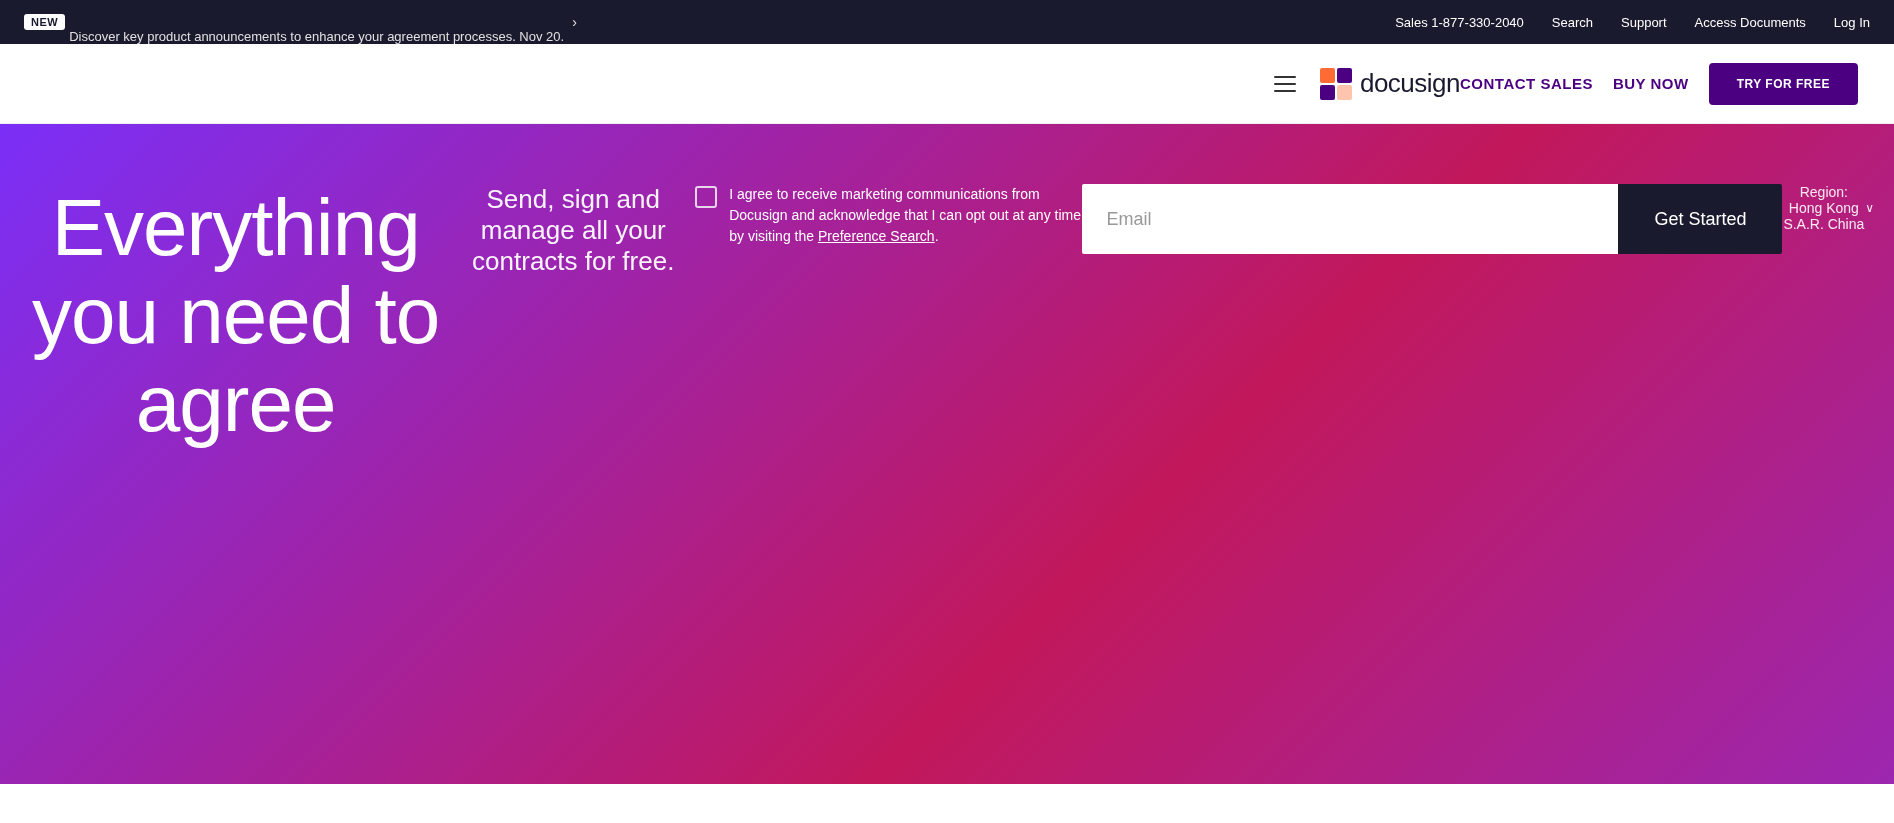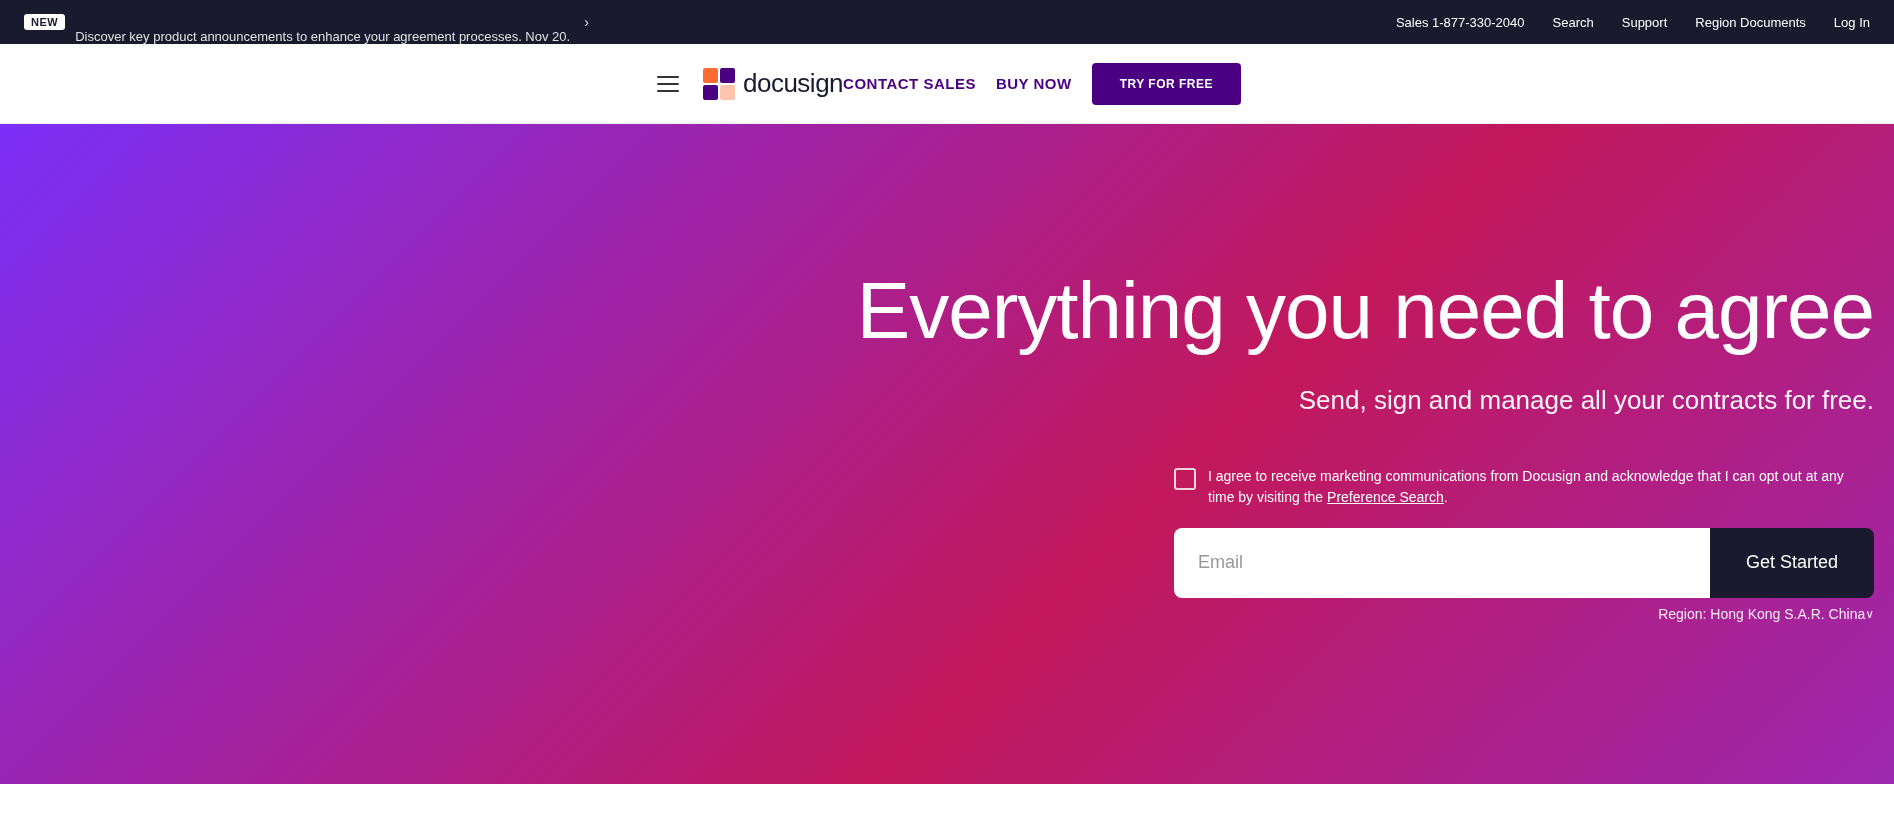--- a/index.html
+++ b/index.html
@@ -12,21 +12,21 @@
       display: flex;
       align-items: center;
       justify-content: space-between;
       padding: 0 24px;
       height: 44px;
       font-size: 13px;
     }
     .announcement-left {
       display: flex;
       align-items: center;
-      gap: 10px;
+      gap: 4px;
     }
     .new-badge {
       background: #fff;
       color: #1a1a2e;
       font-weight: 700;
       font-size: 11px;
       padding: 2px 7px;
       border-radius: 3px;
       letter-spacing: 0.5px;
     }
@@ -50,21 +50,21 @@
       text-decoration: none;
       font-size: 13px;
       cursor: pointer;
     }
 
     
     .main-nav {
       background: #fff;
       display: flex;
       align-items: center;
-      justify-content: center;
+      justify-content: flex-end;
       padding: 0 36px;
       height: 80px;
       border-bottom: 1px solid #f0f0f0;
       position: relative;
       z-index: 10;
     }
     .nav-left {
       display: flex;
       align-items: center;
       gap: 20px;
@@ -131,22 +131,22 @@
       cursor: pointer;
       letter-spacing: 0.5px;
       white-space: nowrap;
     }
 
     
     .hero {
       background: linear-gradient(135deg, #7b2ff7 0%, #c2185b 60%, #9c27b0 100%);
       min-height: 660px;
       display: flex;
-      flex-direction: column;
-      align-items: flex-end;
+      flex-direction: row;
+      align-items: flex-start;
       justify-content: center;
       padding: 60px 20px 80px;
       text-align: center;
     }
     .hero-title {
       color: #fff;
       font-size: 80px;
       font-weight: 300;
       line-height: 1.1;
       max-width: 1200px;
@@ -196,21 +196,21 @@
     }
     .terms-text a {
       color: #fff;
       text-decoration: underline;
     }
     .email-form {
       display: flex;
       width: 100%;
       max-width: 700px;
       height: 70px;
-      border-radius: 8px;
+      border-radius: 2px;
       overflow: hidden;
       margin-bottom: 8px;
     }
     .email-input {
       flex: 1;
       height: 100%;
       padding: 0 24px;
       font-size: 18px;
       border: none;
       outline: none;
@@ -247,21 +247,21 @@
 <div class="announcement-bar">
   <div class="announcement-left">
     <span class="new-badge">NEW</span>
     <span class="announcement-text">Discover key product announcements to enhance your agreement processes. Nov 20.</span>
     <span class="announcement-arrow">›</span>
   </div>
   <div class="announcement-right">
     <a>Sales 1-877-330-2040</a>
     <a>Search</a>
     <a>Support</a>
-    <a>Region Documents</a>
+    <a>Access Documents</a>
     <a>Log In</a>
   </div>
 </div>
 
 <nav class="main-nav">
   <div class="nav-left">
     <div class="hamburger" title="Menu">
       <span></span>
       <span></span>
       <span></span>

